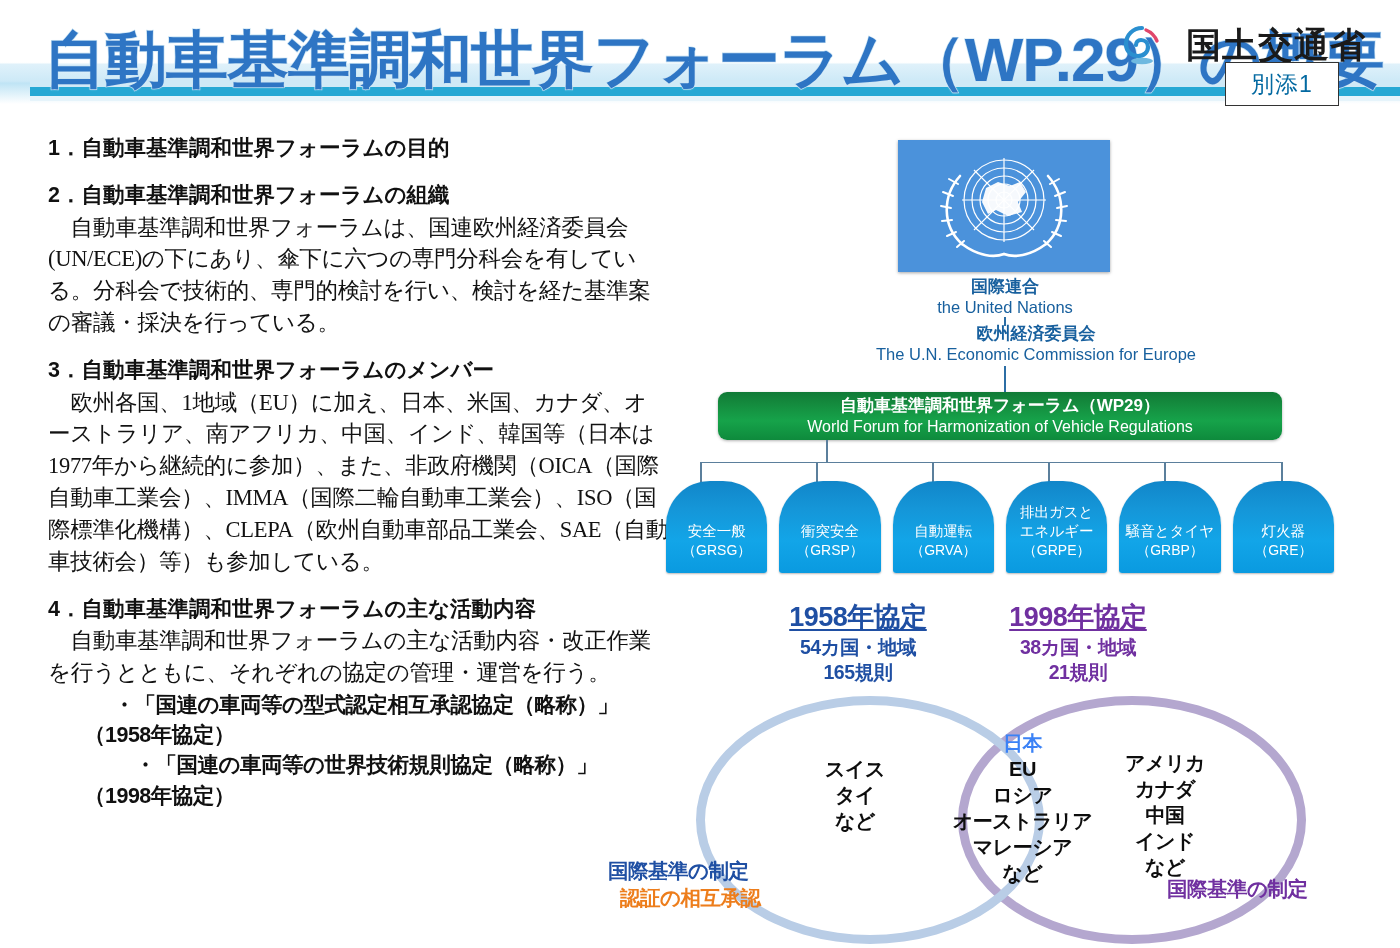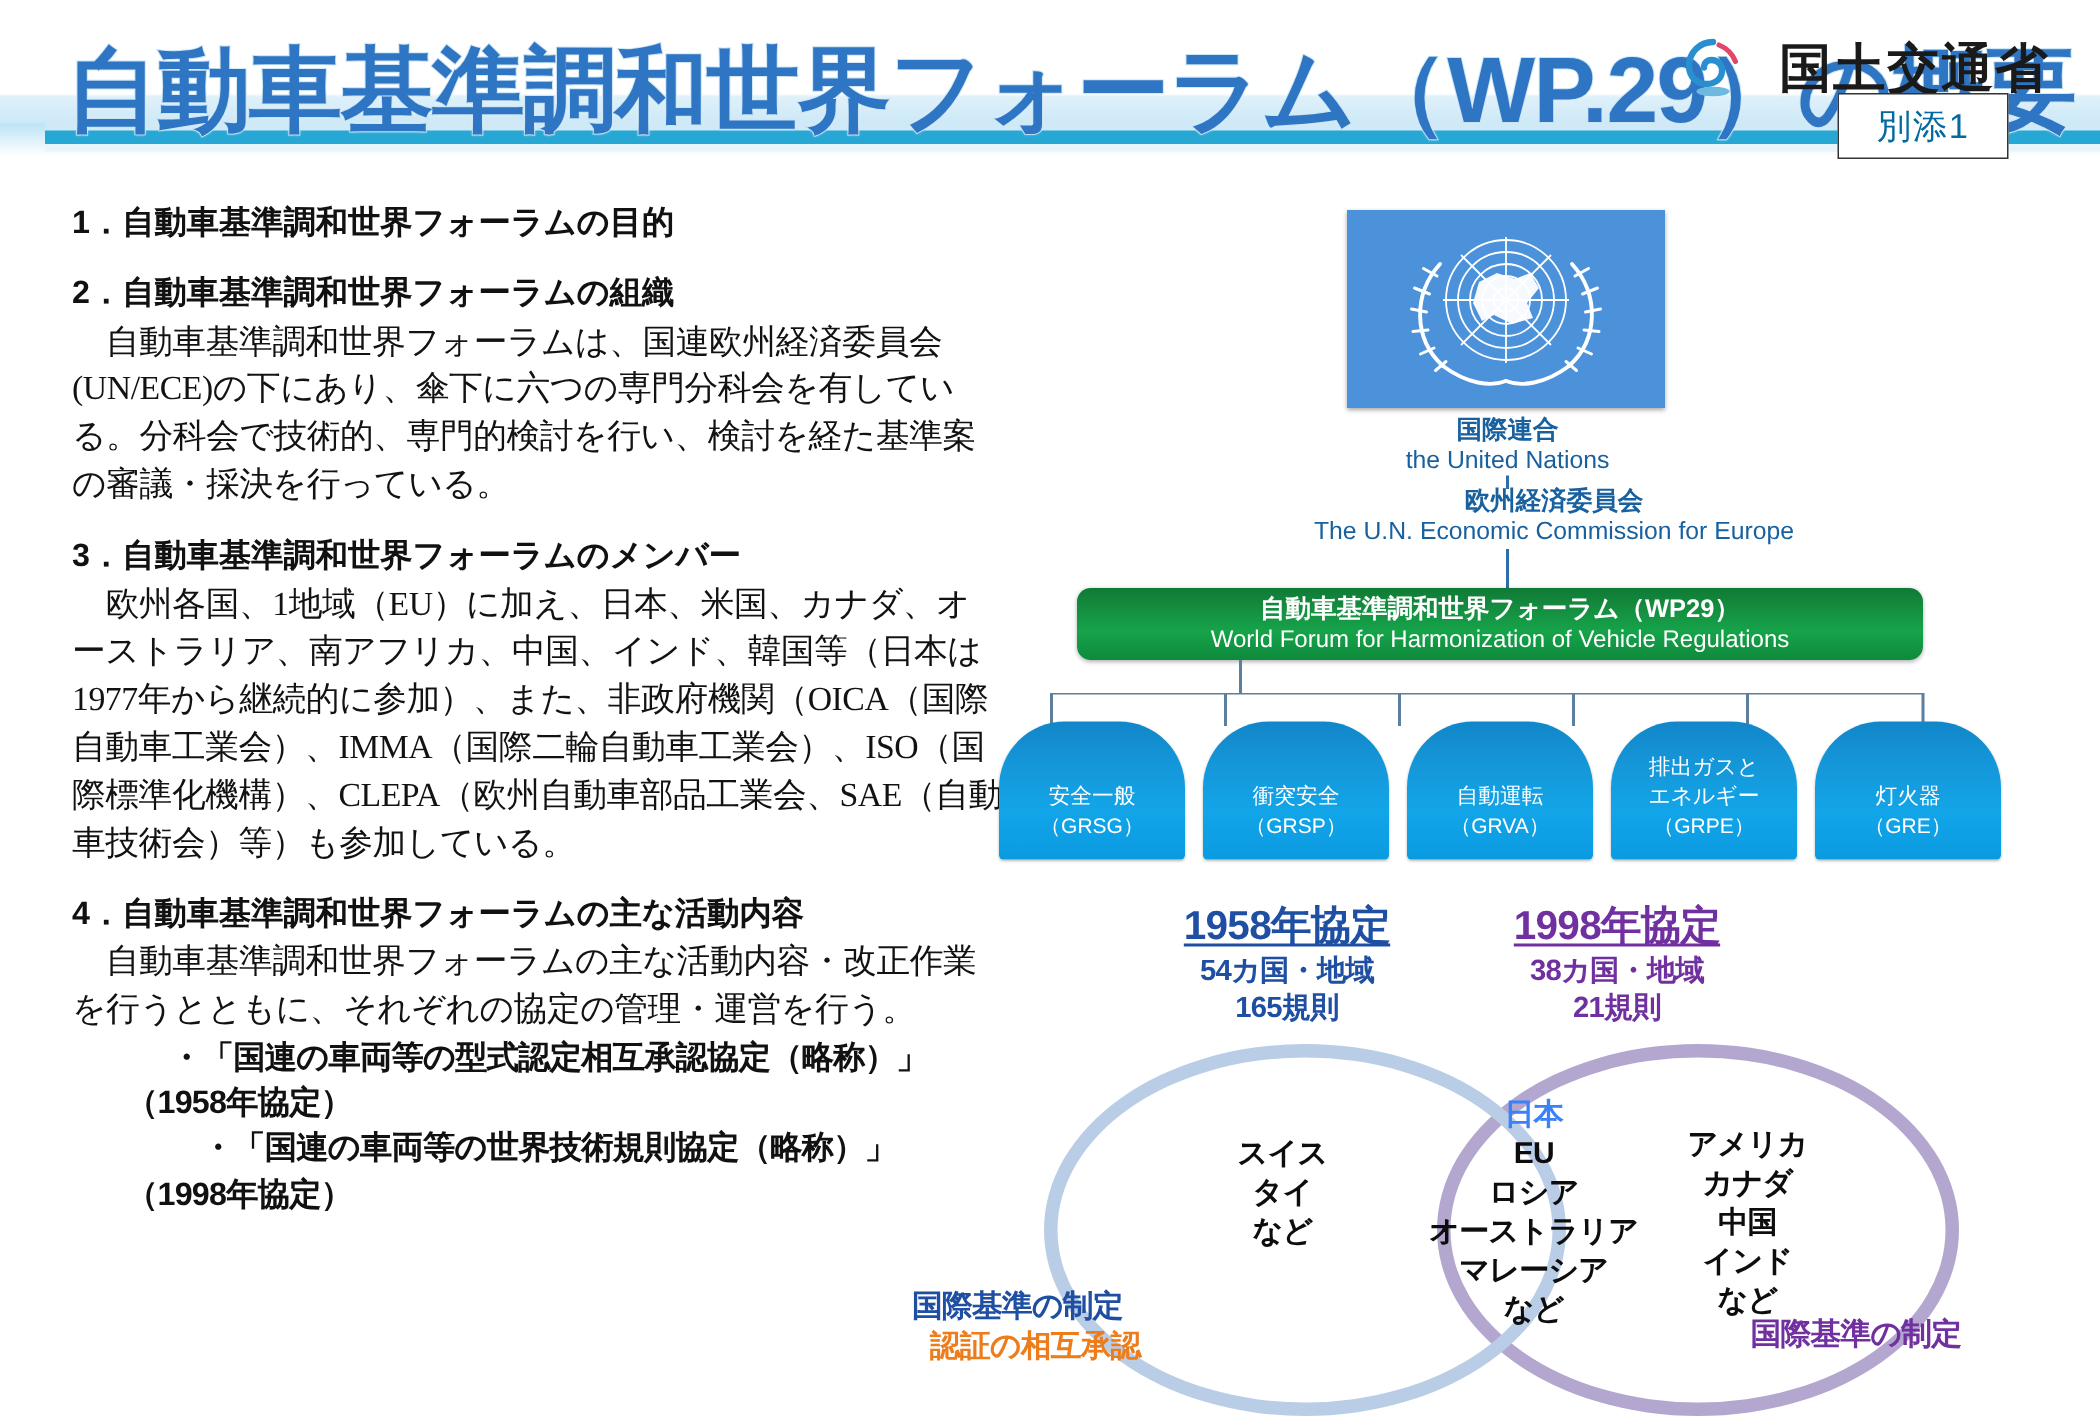--- a/index.html
+++ b/index.html
@@ -440,20 +440,24 @@
     <div class="wp-box">
       <span class="wp-jp">自動運転</span>
       <span class="wp-code">（GRVA）</span>
     </div>
     <div class="wp-box">
       <span class="wp-jp" style="white-space:pre-line;">排出ガスと
 エネルギー</span>
       <span class="wp-code">（GRPE）</span>
     </div>
     <div class="wp-box">
+      <span class="wp-jp">騒音とタイヤ</span>
+      <span class="wp-code">（GRBP）</span>
+    </div>
+    <div class="wp-box">
       <span class="wp-jp">灯火器</span>
       <span class="wp-code">（GRE）</span>
     </div>
   </div>
 
   <div class="agree agree-1958">
     <span class="agree-title c-blue">1958年協定</span>
     <span class="agree-l1 c-blue">54カ国・地域</span>
     <span class="agree-l2 c-blue">165規則</span>
   </div>

